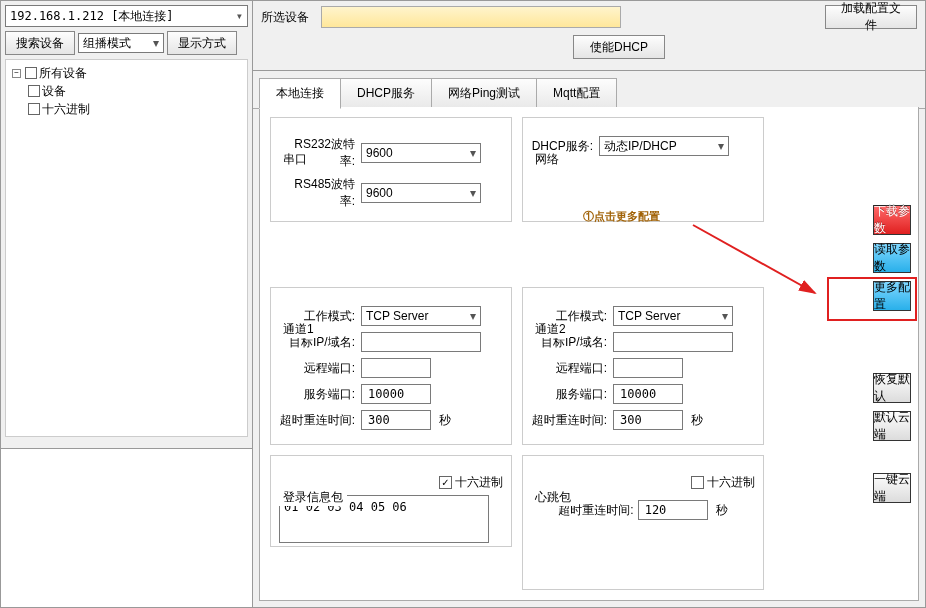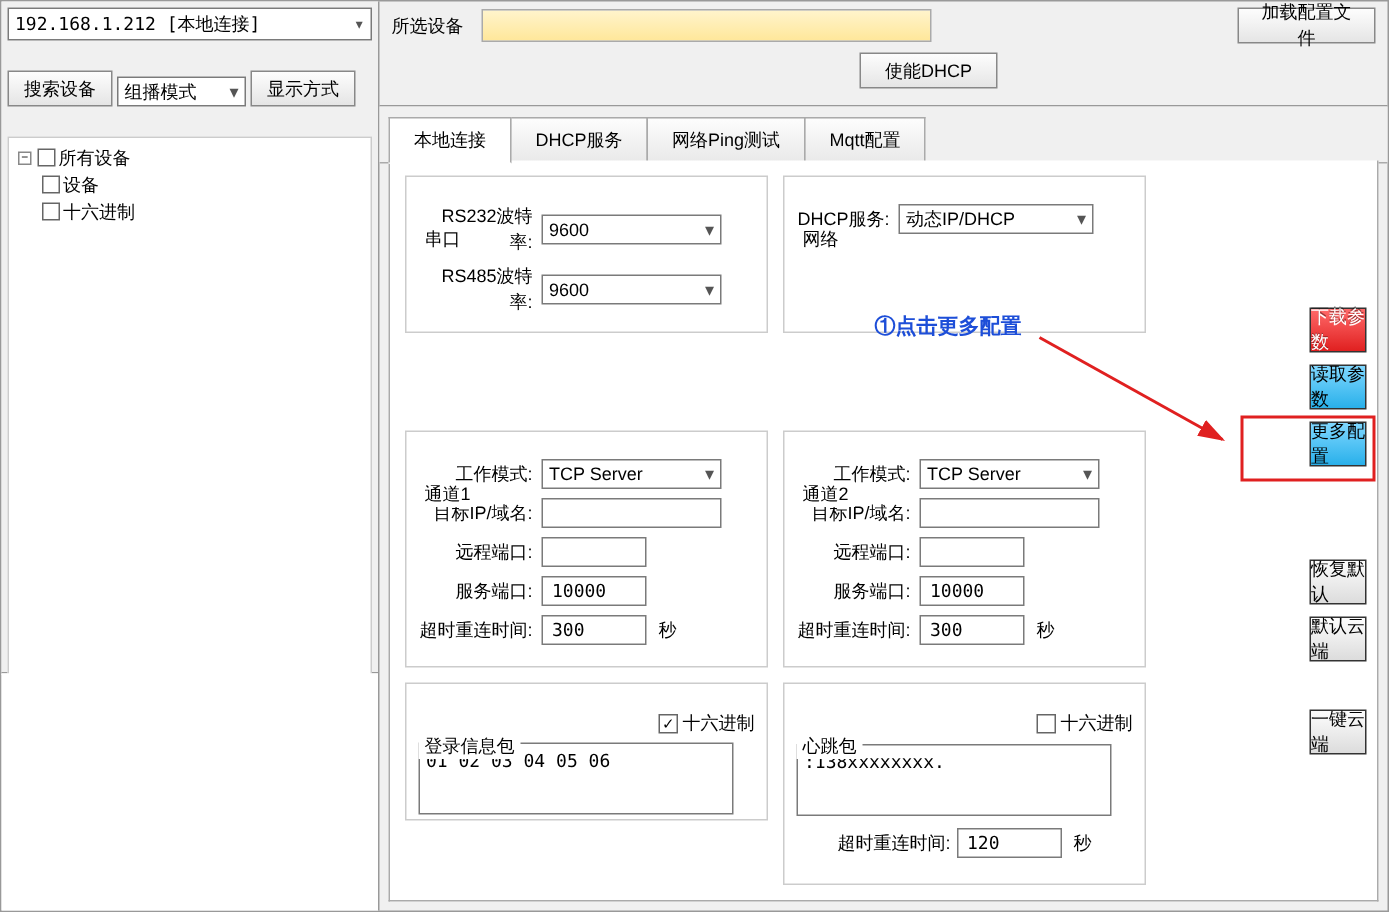--- a/index.html
+++ b/index.html
@@ -24,23 +24,23 @@
     border-right: 1px solid #999;
   }
   .left-top {
     border-bottom: 1px solid #999;
     padding: 4px;
     height: 448px;
     background: #f0f0f0;
   }
   .left-row {
     display: flex;
-    align-items: flex-end;
+    align-items: center;
     gap: 3px;
-    margin-bottom: 20px;
+    margin-bottom: 4px;
   }
   .ip-combo {
     flex: 1;
     height: 22px;
     border: 1px solid #7a7a7a;
     background: #fff;
     padding: 0 4px;
     font-size: 12px;
     font-family: "SimSun", monospace;
     display: flex;
@@ -240,22 +240,22 @@
   .btn-red { background: linear-gradient(#ff6a6a, #e02020); color: #fff; text-shadow: 0 -1px 0 rgba(0,0,0,0.4); }
   .btn-blue { background: linear-gradient(#7fd7ff, #29b0ea); color: #000; }
   .btn-gray2 { background: linear-gradient(#fdfdfd, #dcdcdc); color: #000; }
   .highlight-box {
     position: absolute;
     border: 2px solid #e02020;
     pointer-events: none;
   }
   .annotation {
     position: absolute;
-    color: #1d4ed8;
-    font-size: 14px;
+    color: #a16207;
+    font-size: 11px;
     font-weight: bold;
     pointer-events: none;
   }
   svg.arrow {
     position: absolute;
     pointer-events: none;
   }
 </style>
 </head>
 <body>
@@ -428,21 +428,20 @@
         </div>
 
         <div class="groupbox" style="left:262px; top:348px; width:242px; height:135px;">
           <span class="legend">心跳包</span>
           <div style="text-align:right; margin-bottom:4px;">
             <label class="check">
               <span class="check-box"></span>
               <span>十六进制</span>
             </label>
           </div>
-          <div class="textarea">:138xxxxxxxx.</div>
           <div class="form-row" style="margin-top:8px; justify-content:center;">
             <span>超时重连时间:</span>
             <div class="input" style="width:70px">
                 <input value="120" style="">
               </div>
             <span class="unit">秒</span>
           </div>
         </div>
 
       </div>

